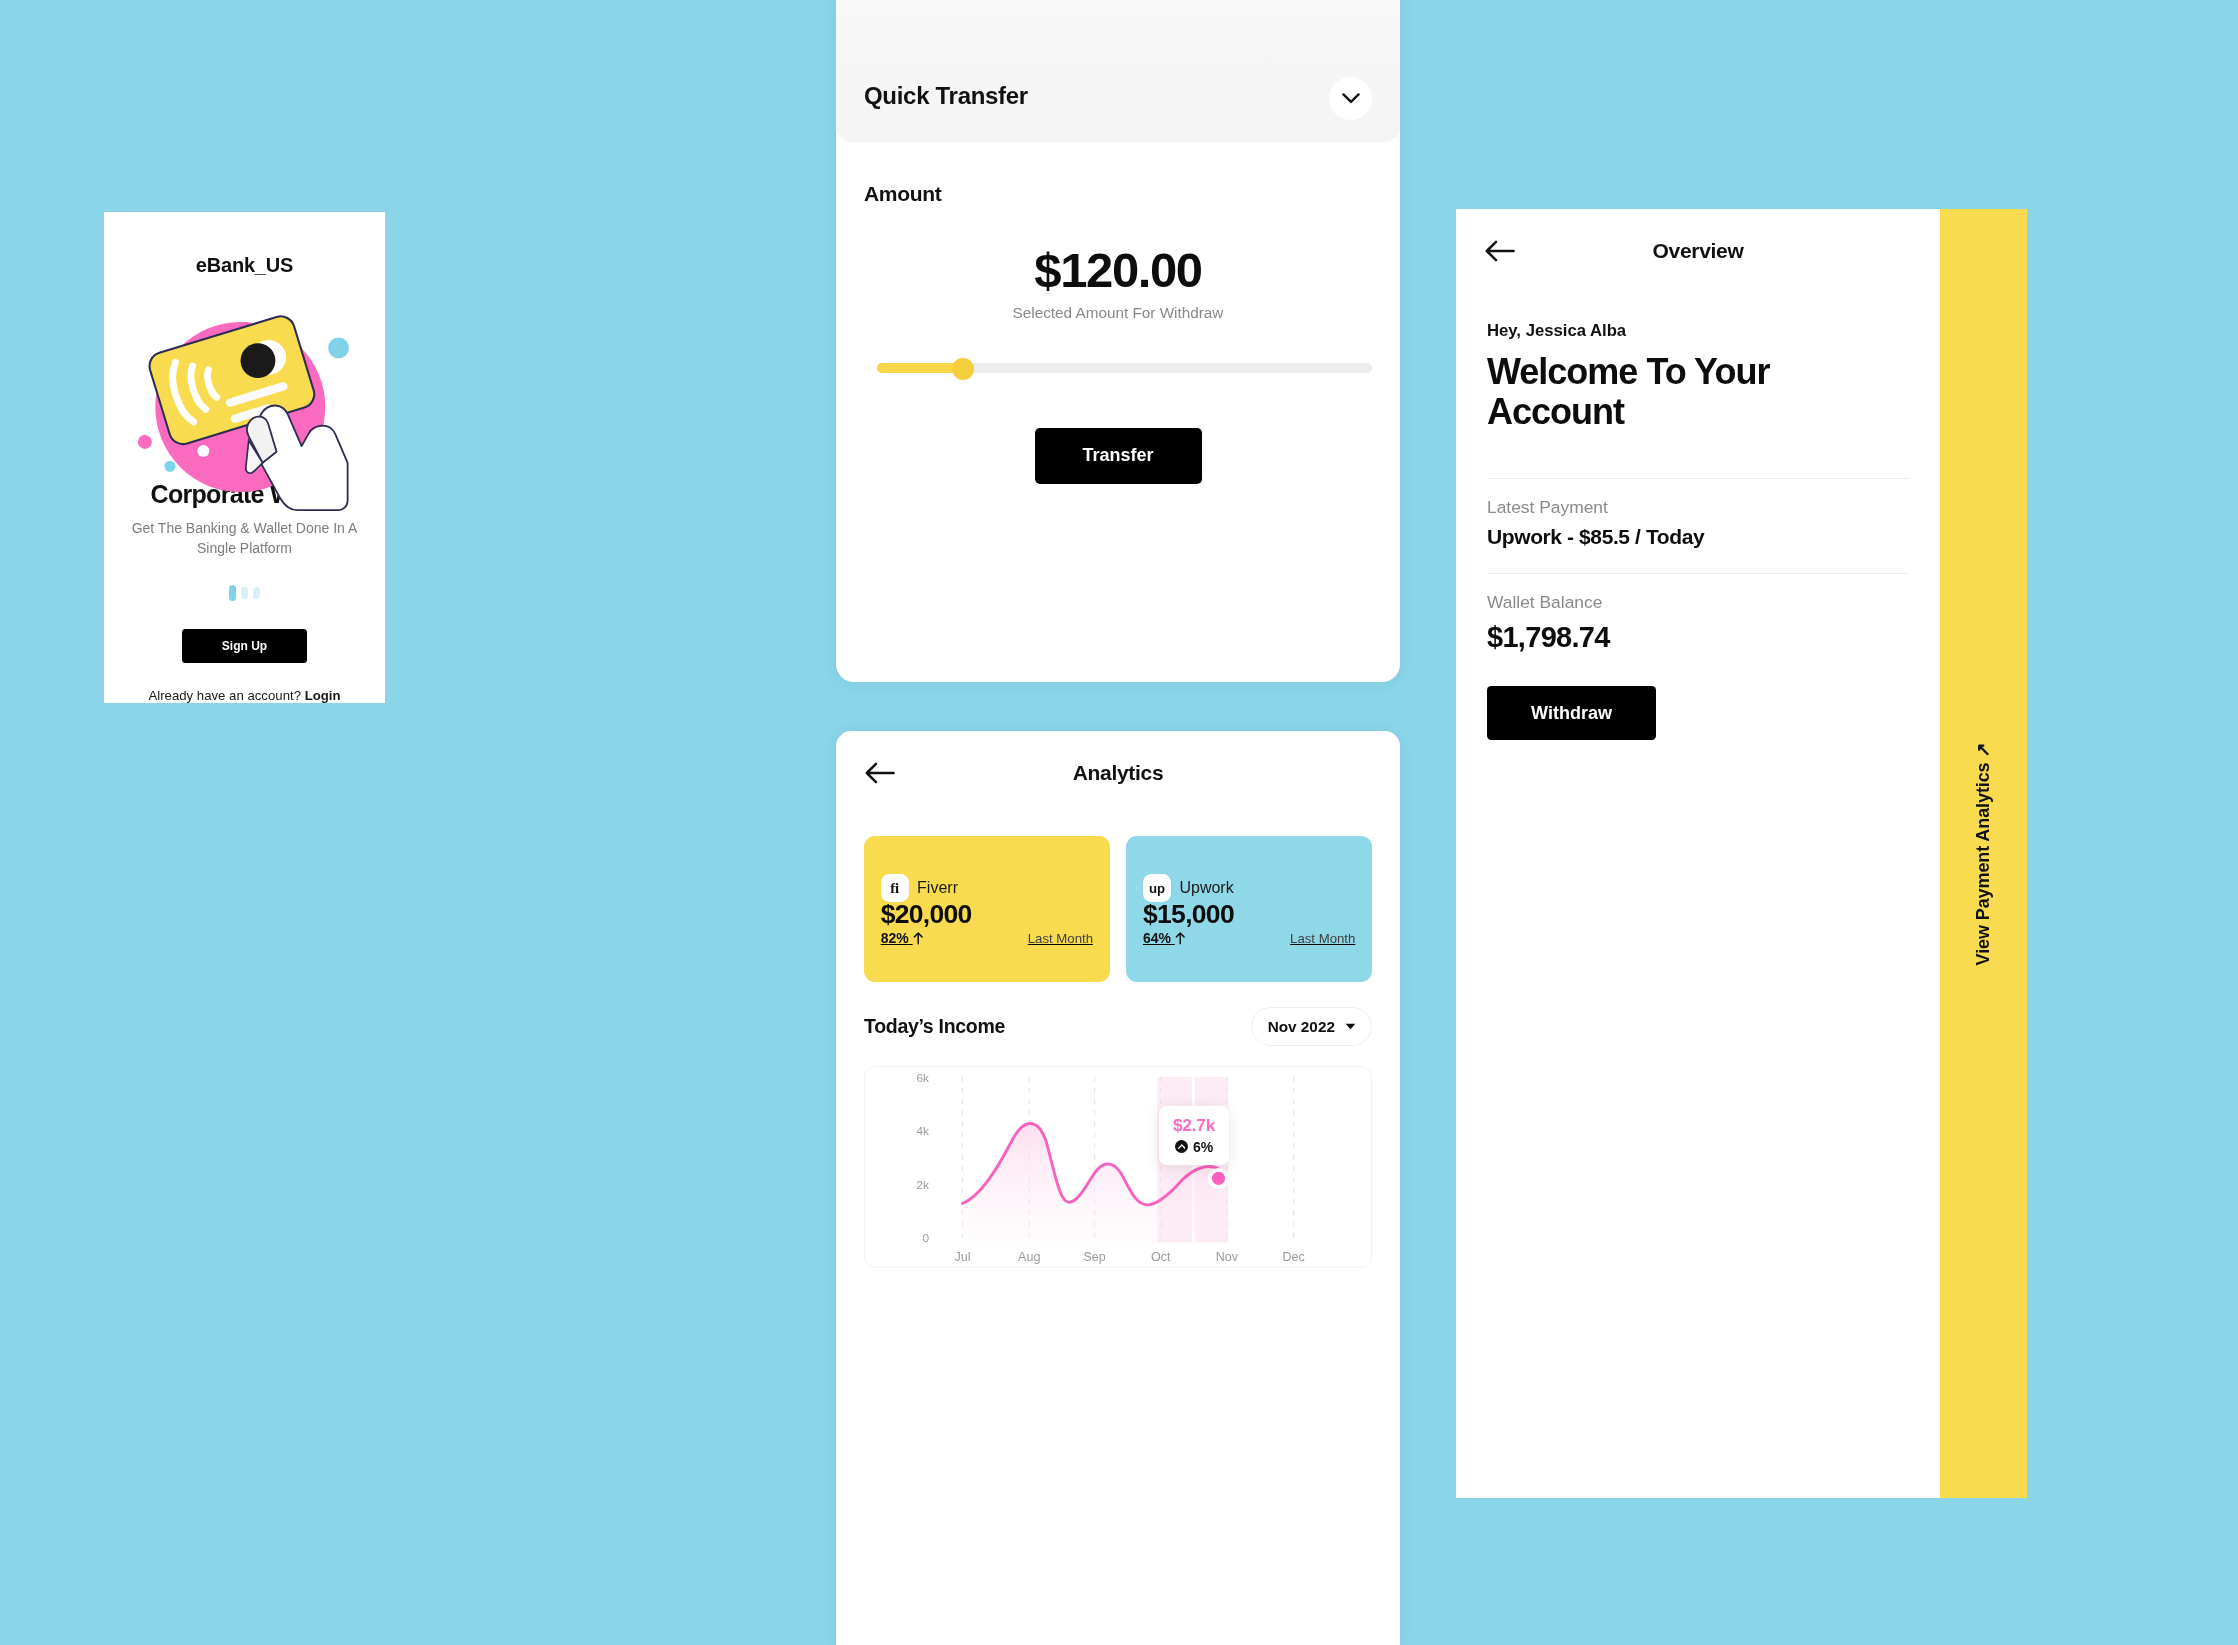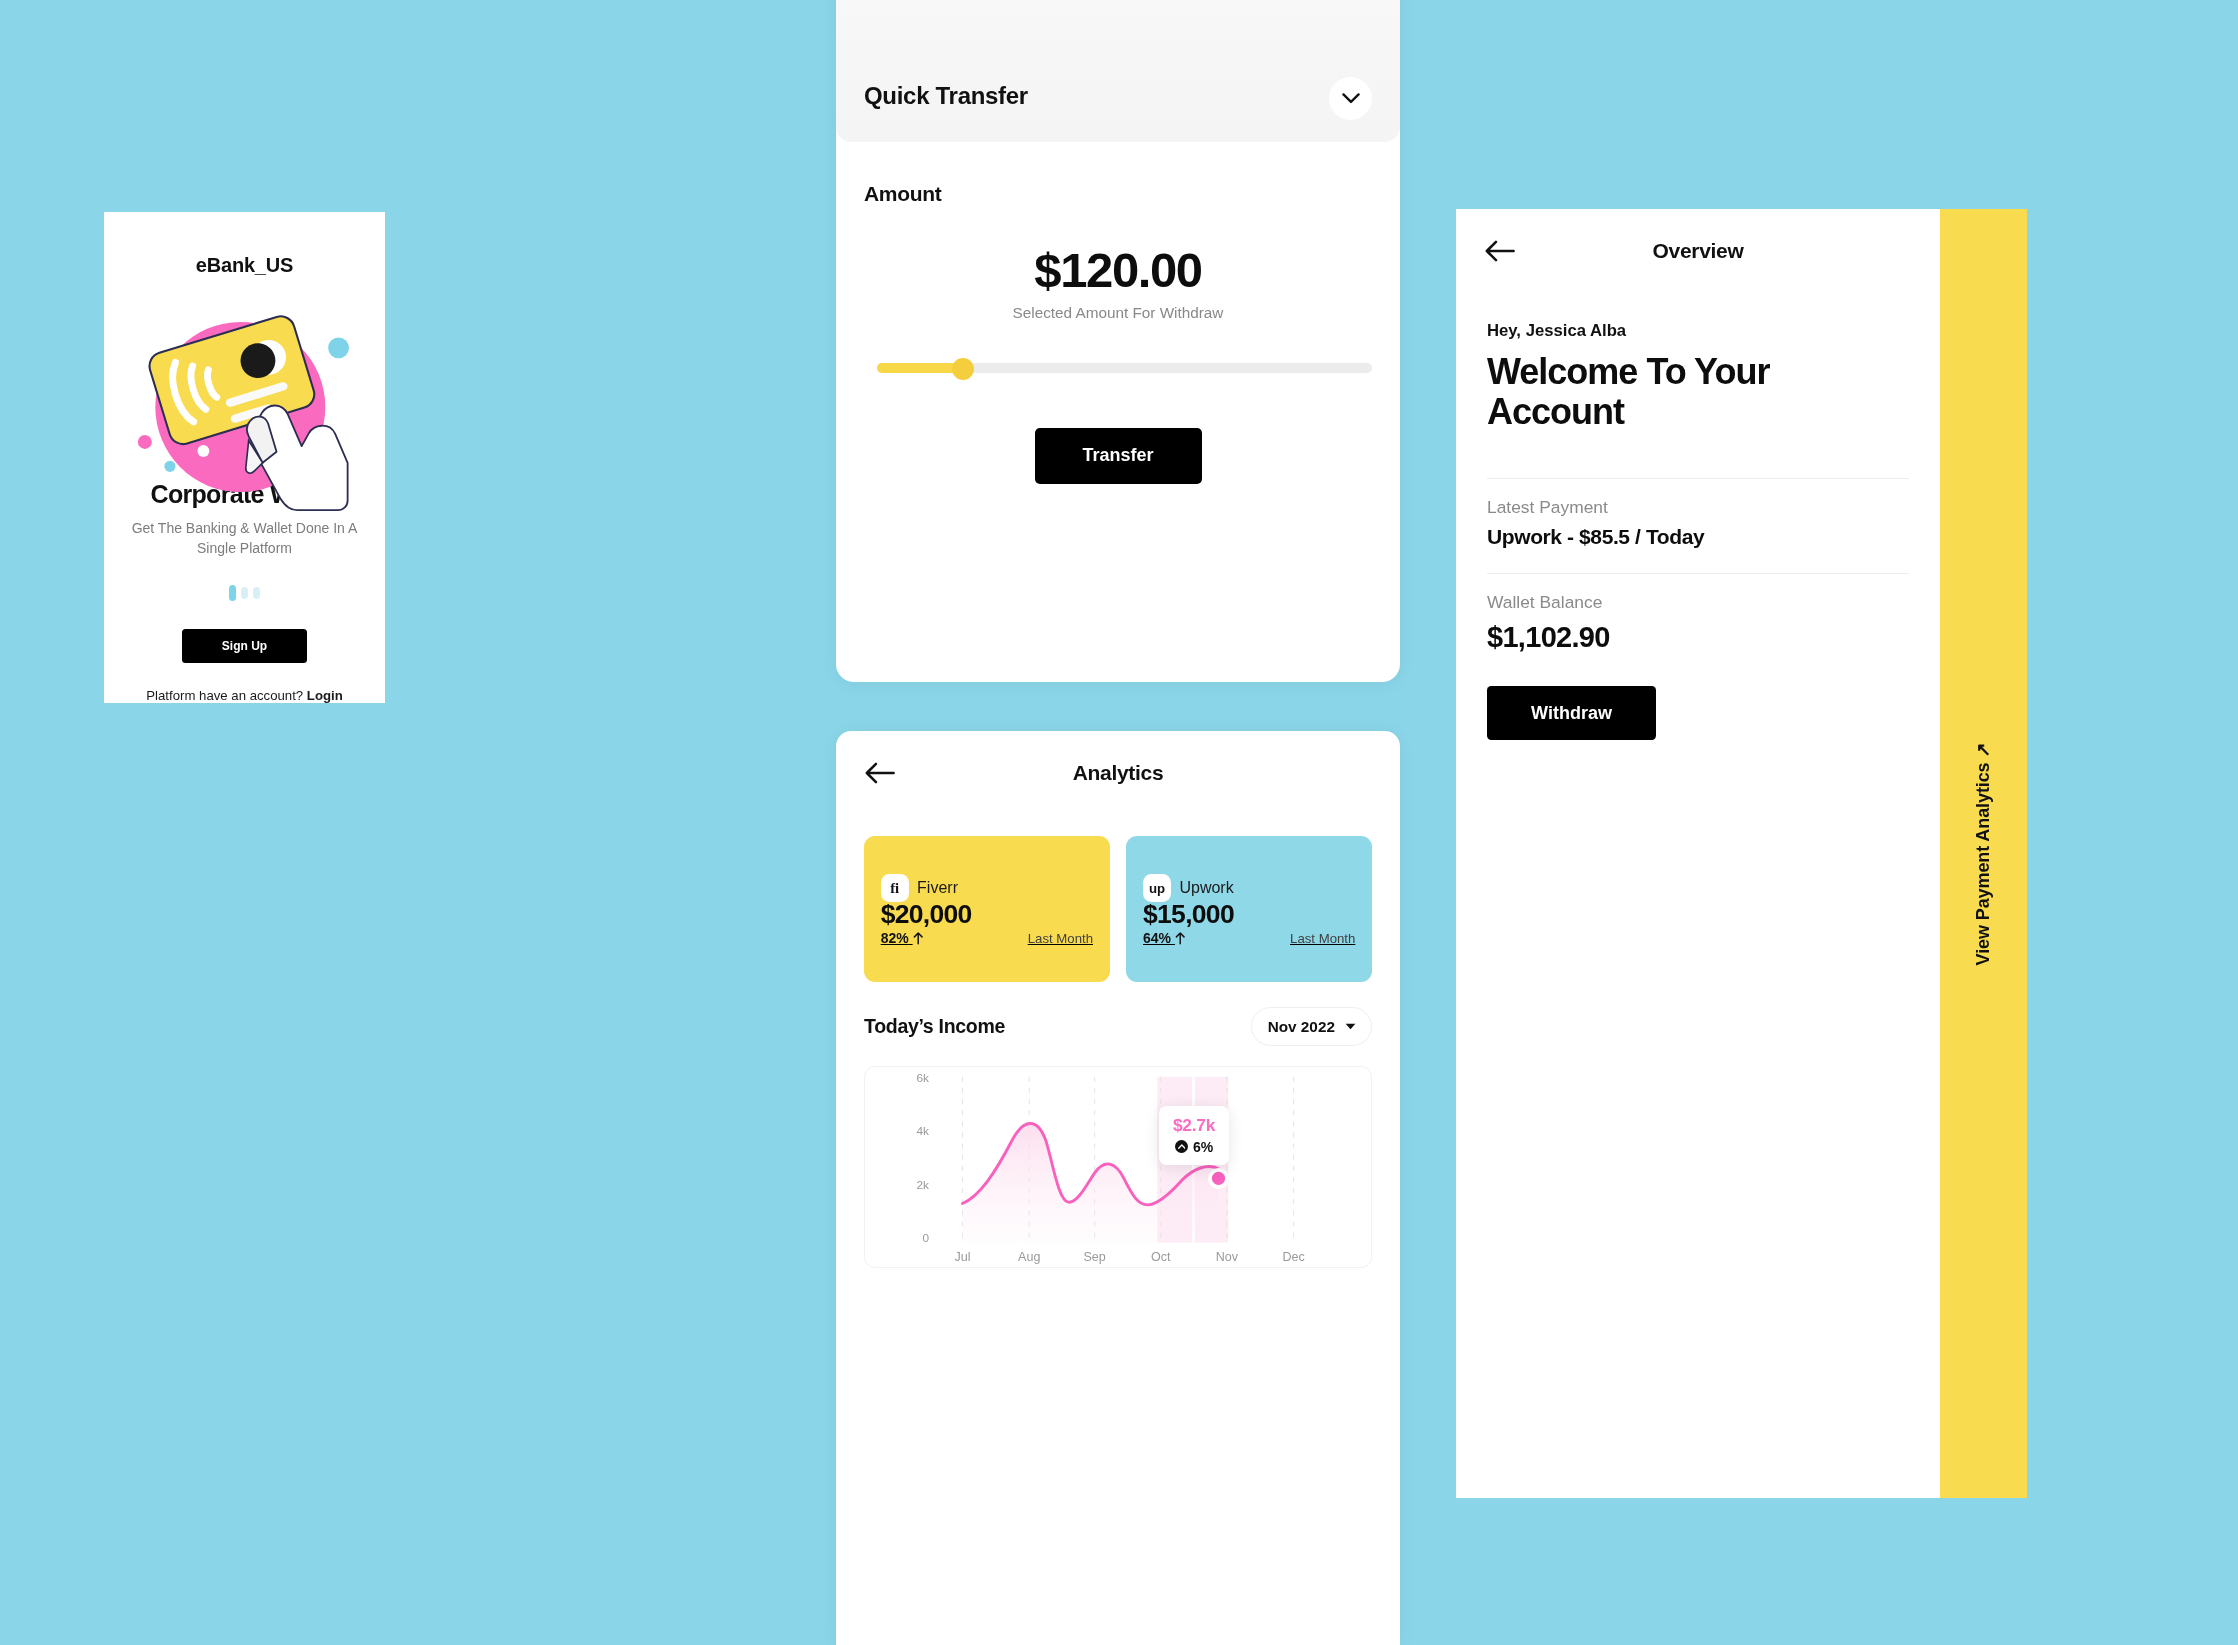--- a/index.html
+++ b/index.html
@@ -245,21 +245,21 @@
     <div id="headline-sub">Get The Banking &amp; Wallet Done In A Single Platform</div>
 
     <div id="pager">
       <span class="pg on"></span>
       <span class="pg sm"></span>
       <span class="pg sm"></span>
     </div>
 
     <button id="signup-button">Sign Up</button>
 
-    <div id="login-row"><span>Platform have an account? </span><b>Login</b></div>
+    <div id="login-row"><span>Already have an account? </span><b>Login</b></div>
   </div>
 
   <div id="panel-transfer">
     <div id="transfer-header">
       <div id="transfer-title">Quick Transfer</div>
       <button id="transfer-collapse-button">
         <svg width="18" height="11" viewBox="0 0 26 16">
           <path d="M2 2 L13 13 L24 2" fill="none" stroke="#111" stroke-width="3.4" stroke-linecap="round" stroke-linejoin="round"></path>
         </svg>
       </button>
@@ -411,21 +411,21 @@
       <div class="stat-block" style="margin-top:45px">
         <div class="stat-sep"></div>
         <div class="stat-label" style="margin-top:18px">Latest Payment</div>
         <div class="stat-value" style="margin-top:7px">Upwork - $85.5 / Today</div>
       </div>
 
 
       <div class="stat-block" style="margin-top:24px">
         <div class="stat-sep"></div>
         <div class="stat-label" style="margin-top:18px">Wallet Balance</div>
-        <div class="stat-value big" style="margin-top:8.4px">$1,102.90</div>
+        <div class="stat-value big" style="margin-top:8.4px">$1,798.74</div>
       </div>
 
       <button id="withdraw-button">Withdraw</button>
     </div>
   </div>
 
   <div id="analytics-sidebar">
     <span id="analytics-sidebar-label">View Payment Analytics ↗</span>
   </div>
 

